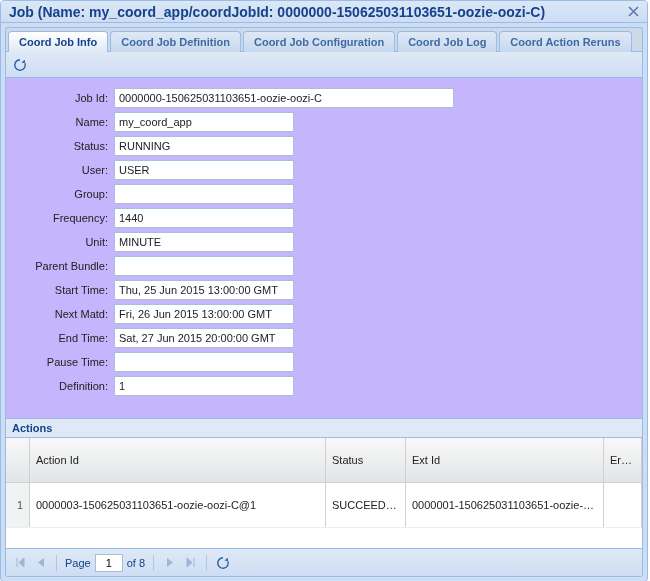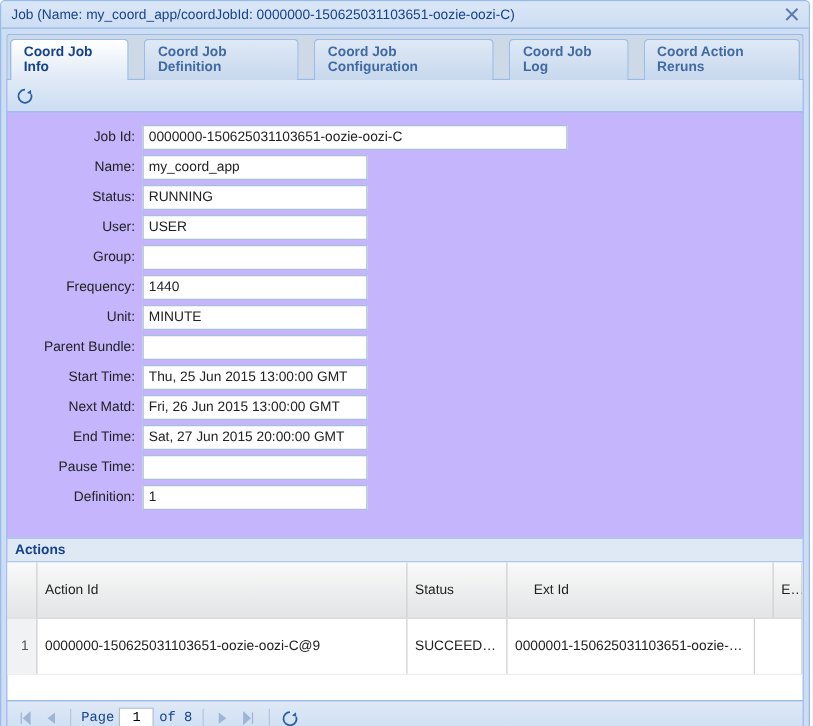--- a/index.html
+++ b/index.html
@@ -22,43 +22,43 @@
     display: flex;
     align-items: center;
     justify-content: space-between;
     height: 22px;
     padding: 0 6px 0 8px;
     background: linear-gradient(#dae7f6, #cdddf3);
     border-bottom: 1px solid #99bbe8;
   }
   .titlebar .title {
     color: #15428b;
-    font-weight: normal;
-    font-size: 11px;
+    font-weight: bold;
+    font-size: 14px;
     white-space: nowrap;
     overflow: hidden;
     text-overflow: ellipsis;
   }
   .titlebar .close {
     width: 15px; height: 15px;
     color: #5a7bad;
     display: flex; align-items: center; justify-content: center;
     cursor: pointer;
     font-size: 12px;
     line-height: 1;
   }
 
   .win-body {
     padding: 4px;
   }
 
   .tabstrip {
     display: flex;
     align-items: flex-end;
-    gap: 12px;
+    gap: 2px;
     padding: 2px 2px 0 2px;
     background: linear-gradient(#ced9e7, #ced9e7);
     border: 1px solid #99bbe8;
     border-bottom: none;
     border-radius: 3px 3px 0 0;
   }
   .tab {
     padding: 4px 10px 4px 10px;
     border: 1px solid #99bbe8;
     border-bottom: none;
@@ -146,21 +146,21 @@
     padding: 16px 6px;
     border-right: 1px solid #d0d0d0;
     overflow: hidden;
     white-space: nowrap;
     text-overflow: ellipsis;
   }
   .grid-head .gh { color: #222; }
   .ghn { width: 24px; text-align: right; color: #555; }
   .gh-action { width: 296px; }
   .gh-status { width: 80px; }
-  .gh-ext    { width: 198px; margin-left: 15px; }
+  .gh-ext    { width: 198px; }
   .gh-err    { flex: 1; border-right: none; }
 
   .grid-body { }
   .grid-row {
     display: flex;
     border-bottom: 1px solid #ededed;
     cursor: default;
   }
   .gc-n { width: 24px; text-align: right; color: #555; background: #f1f2f4; }
   .gc-action { width: 296px; }
@@ -171,21 +171,20 @@
   .grid-footer-spacer { height: 20px; }
 
   .pager {
     display: flex;
     align-items: center;
     gap: 4px;
     height: 28px;
     padding: 0 6px;
     background: linear-gradient(#dfe9f6, #cdddf3);
     border-top: 1px solid #99bbe8;
-    font-family: Liberation Mono, monospace;
   }
   .pg-btn {
     width: 16px; height: 16px;
     display: flex; align-items: center; justify-content: center;
     color: #6b86ad;
     cursor: pointer;
   }
   .pg-btn.enabled { color: #15428b; }
   .pg-sep { width: 1px; height: 16px; background: #b4c6de; margin: 0 4px; }
   .pg-label { color: #15428b; }
@@ -295,21 +294,21 @@
         <div class="grid-head">
           <div class="gh ghn"></div>
           <div class="gh gh-action">Action Id</div>
           <div class="gh gh-status">Status</div>
           <div class="gh gh-ext">Ext Id</div>
           <div class="gh gh-err">Error Code</div>
         </div>
         <div class="grid-body">
           <div class="grid-row">
             <div class="gc gc-n">1</div>
-            <div class="gc gc-action">0000000-150625031103651-oozie-oozi-C@9</div>
+            <div class="gc gc-action">0000003-150625031103651-oozie-oozi-C@1</div>
             <div class="gc gc-status">SUCCEEDED</div>
             <div class="gc gc-ext">0000001-150625031103651-oozie-oozi-W</div>
             <div class="gc gc-err"></div>
           </div>
           <div class="grid-footer-spacer"></div>
         </div>
       </div>
 
       <div class="pager">
         <div class="pg-btn">

